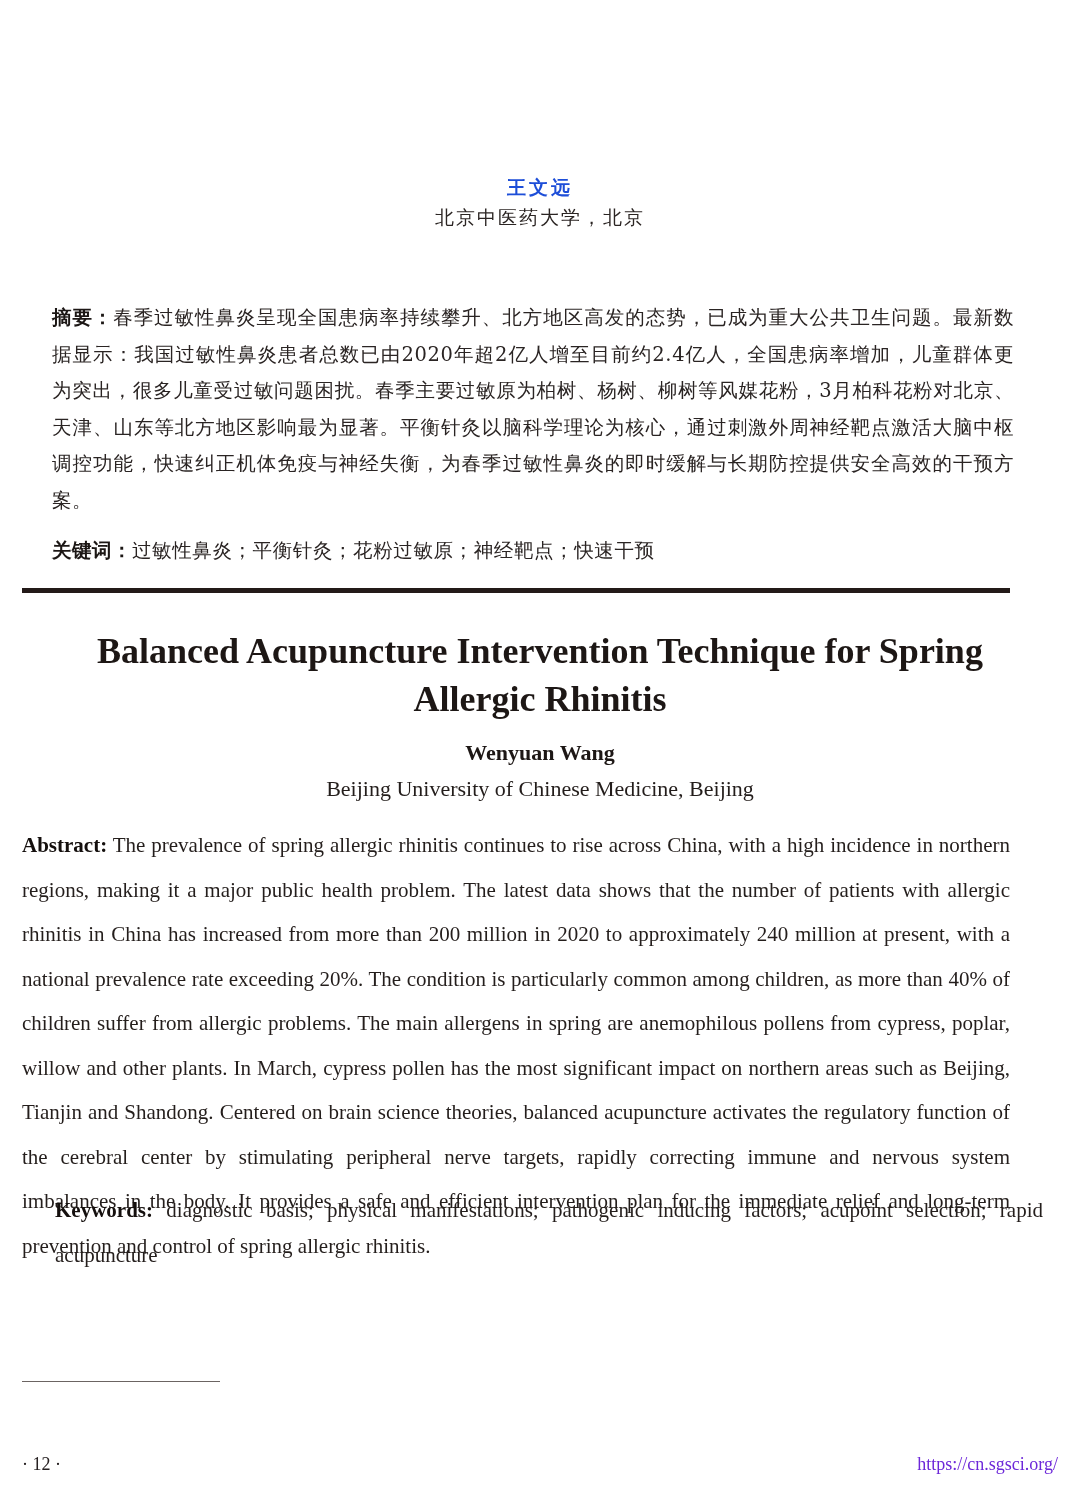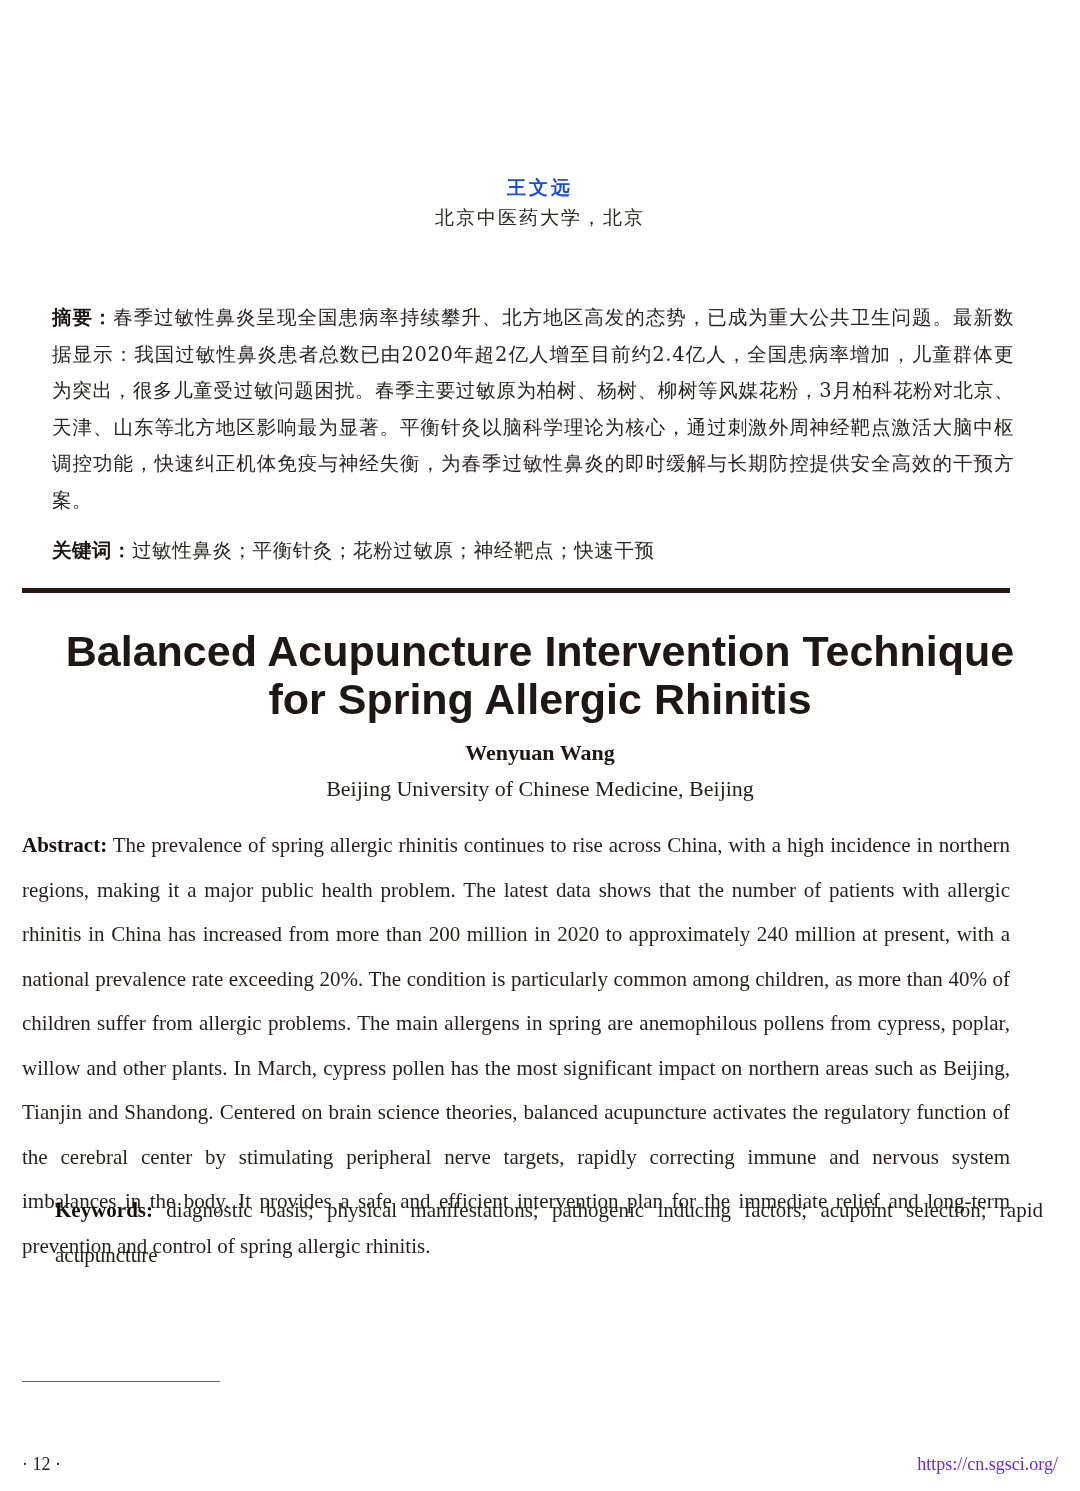--- a/index.html
+++ b/index.html
@@ -152,23 +152,23 @@
     background: #231a18;
   }
 
   
   .title-en {
     position: absolute;
     top: 627px;
     left: 60px;
     width: 960px;
     text-align: center;
-    font-family: Liberation Sans, sans-serif;
-    font-weight: bold;
-    font-size: 43px;
+    font-family: Liberation Serif, serif;
+    font-weight: bold;
+    font-size: 36px;
     line-height: 48px;
     color: #1d1715;
   }
   .author-en {
     position: absolute;
     top: 740px;
     left: 0;
     width: 1080px;
     text-align: center;
     font-family: "Liberation Serif", "DejaVu Serif", serif;

